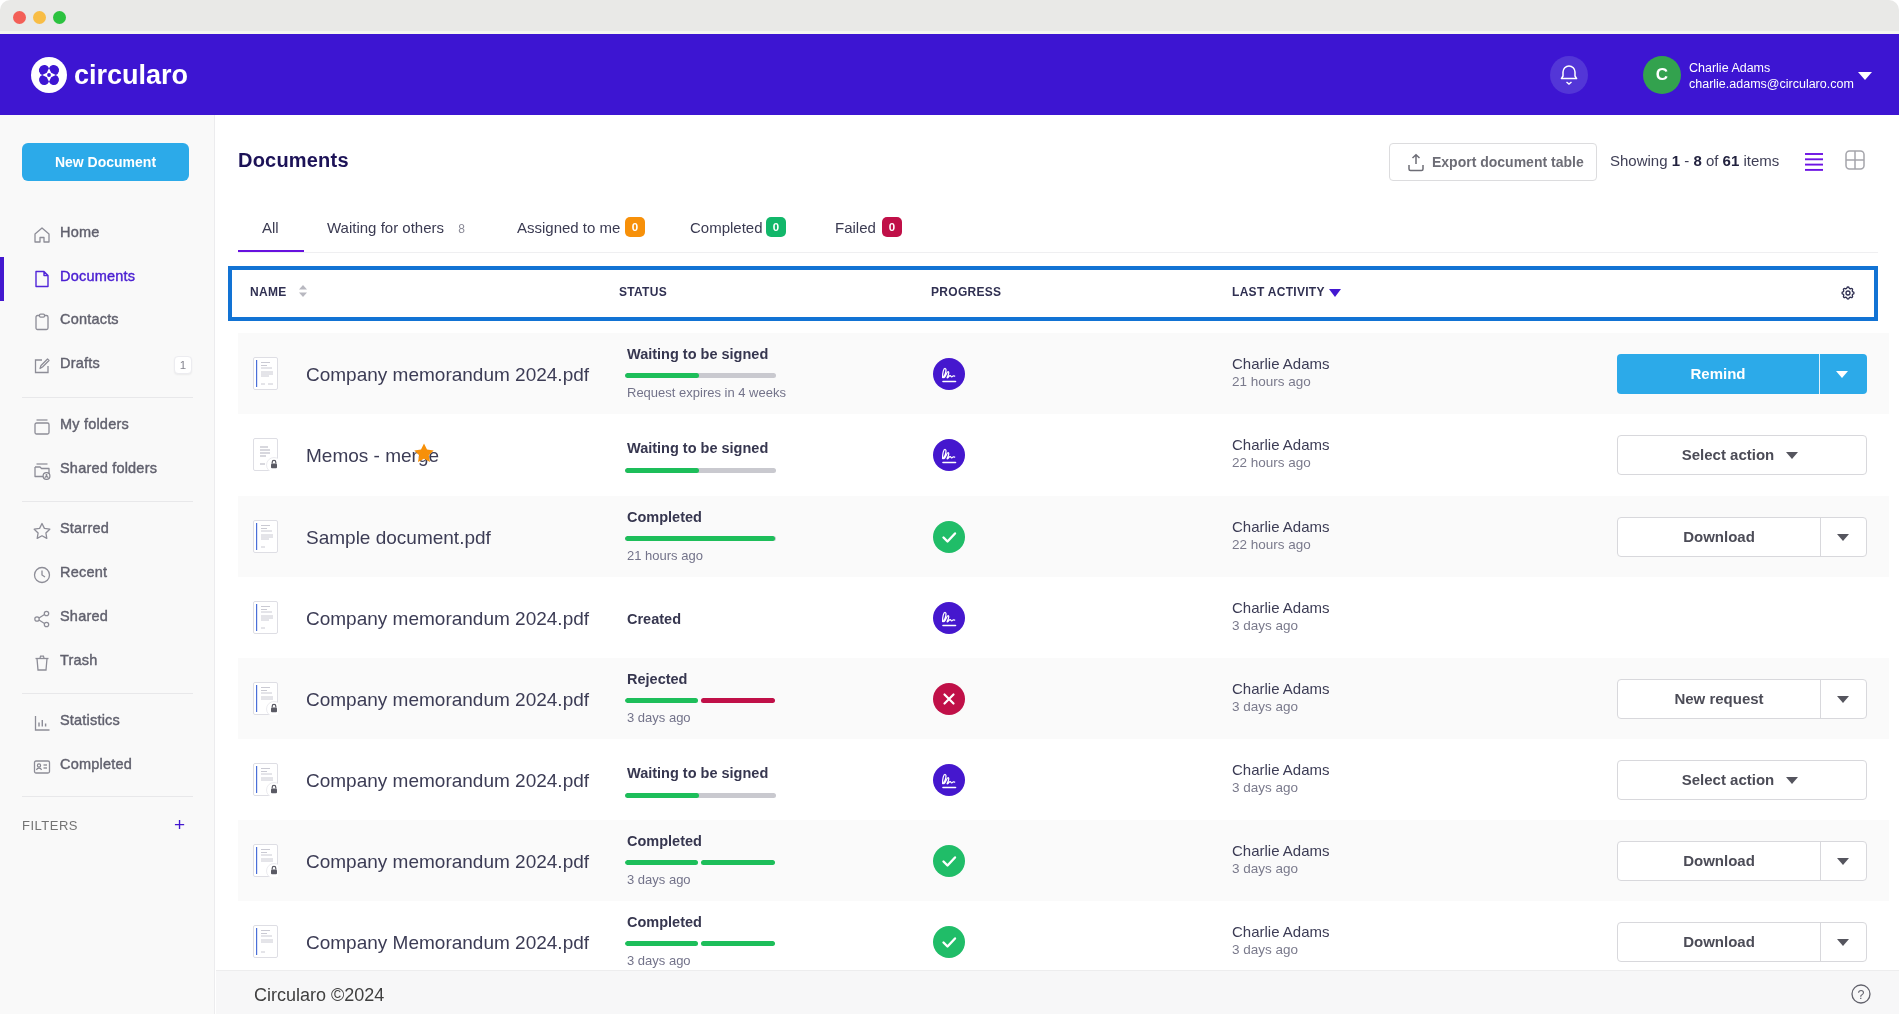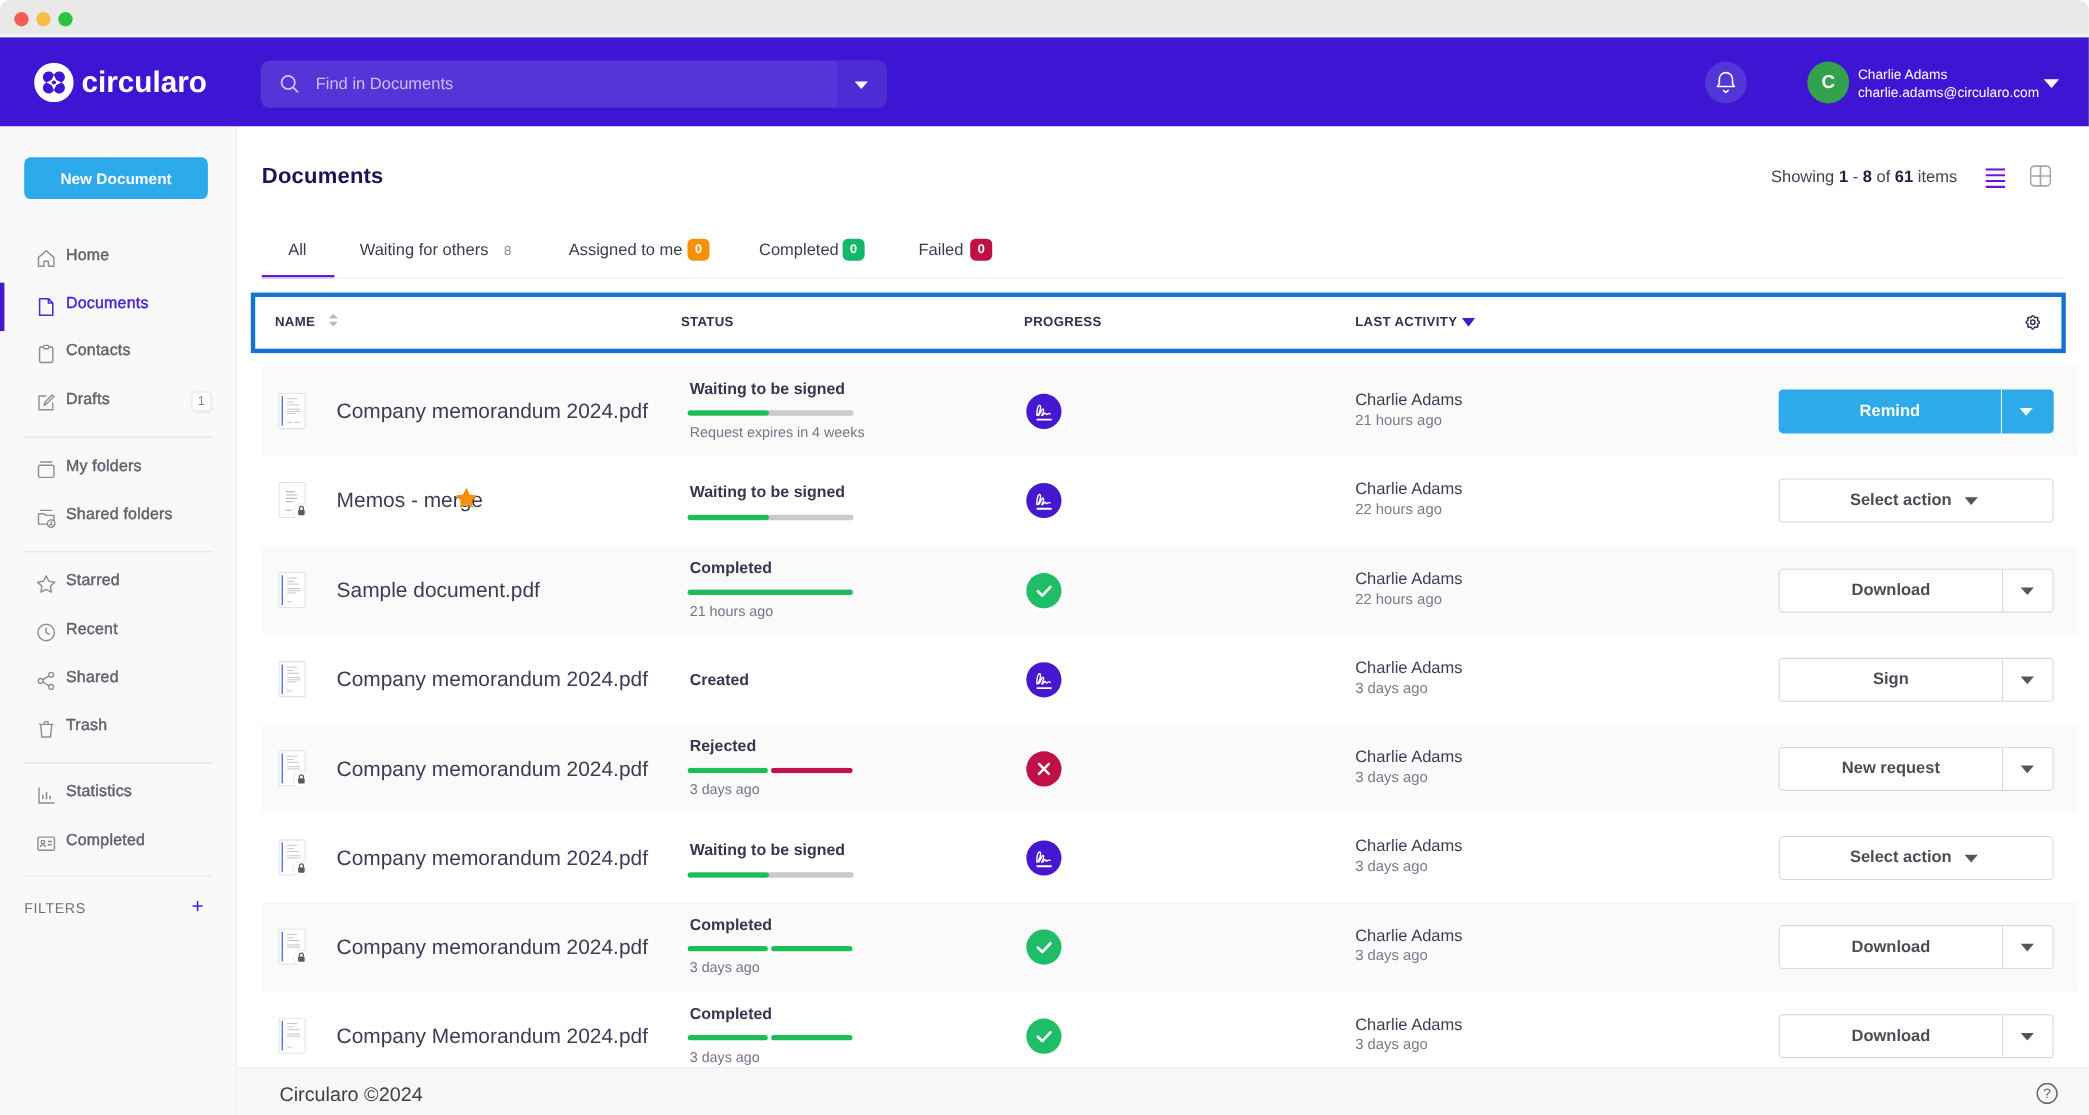--- a/index.html
+++ b/index.html
@@ -99,29 +99,20 @@
       <circle cx="18" cy="18" r="18" fill="#ffffff"></circle>
       <g fill="#3d15d2">
         <path d="M15.8 15.8 L18 11.2 A5.2 5.2 0 1 0 11.2 18 Z"></path>
         <path d="M15.8 15.8 L18 11.2 A5.2 5.2 0 1 0 11.2 18 Z" transform="rotate(90 18 18)"></path>
         <path d="M15.8 15.8 L18 11.2 A5.2 5.2 0 1 0 11.2 18 Z" transform="rotate(180 18 18)"></path>
         <path d="M15.8 15.8 L18 11.2 A5.2 5.2 0 1 0 11.2 18 Z" transform="rotate(270 18 18)"></path>
         <circle cx="18" cy="18" r="1.9"></circle>
       </g>
     </svg>
     <div class="logo-text">circularo</div>
-    <div class="search">
-      <svg style="position:absolute;left:17px;top:12px;" width="19" height="19" viewBox="0 0 19 19">
-        <circle cx="8" cy="8" r="6" fill="none" stroke="#cfc8f2" stroke-width="1.6"></circle>
-        <line x1="12.5" y1="12.5" x2="17" y2="17" stroke="#cfc8f2" stroke-width="1.6"></line>
-      </svg>
-      <div class="search-ph">Find in Documents</div>
-      <div class="search-seg"></div>
-      <div class="search-caret"></div>
-    </div>
     <div class="bell-wrap">
       <svg style="position:absolute;left:9px;top:8px;" width="20" height="22" viewBox="0 0 20 22">
         <path d="M10 2 a6 6 0 0 1 6 6 v4 l1.6 2.6 h-15.2 l1.6 -2.6 v-4 a6 6 0 0 1 6 -6 z" fill="none" stroke="#fff" stroke-width="1.5" stroke-linejoin="round"></path>
         <path d="M7.5 18 l2.5 2 l2.5 -2" fill="none" stroke="#fff" stroke-width="1.5"></path>
       </svg>
     </div>
     <div class="avatar">C</div>
     <div class="uname">Charlie Adams</div>
     <div class="uemail">charlie.adams@circularo.com</div>
     <div class="user-caret"></div>
@@ -230,20 +221,27 @@
     <div class="sep" style="top:282px;"></div>
     <div class="sep" style="top:386px;"></div>
     <div class="sep" style="top:578px;"></div>
     <div class="sep" style="top:681px;"></div>
     <div class="filters-lbl">FILTERS</div>
     <div class="filters-plus">+</div>
   </div>
 
   <div class="main">
     <div class="page-title">Documents</div>
+    <div class="export-btn">
+      <svg style="position:absolute;left:17px;top:9px;" width="18" height="19" viewBox="0 0 18 19">
+        <path d="M9 2 v9 M5.5 5 L9 1.8 L12.5 5" fill="none" stroke="#6d6d76" stroke-width="1.5"></path>
+        <path d="M2 12 v4 a1.5 1.5 0 0 0 1.5 1.5 h11 a1.5 1.5 0 0 0 1.5 -1.5 v-4" fill="none" stroke="#6d6d76" stroke-width="1.5"></path>
+      </svg>
+      <div class="txt">Export document table</div>
+    </div>
     <div class="showing">Showing <b>1</b> - <b>8</b> of <b>61</b> items</div>
     <svg style="position:absolute;left:1589px;top:38px;" width="18" height="18" viewBox="0 0 18 18">
       <g stroke="#6d12e3" stroke-width="1.9">
         <line x1="0" y1="1" x2="18" y2="1"></line>
         <line x1="0" y1="6.3" x2="18" y2="6.3"></line>
         <line x1="0" y1="11.6" x2="18" y2="11.6"></line>
         <line x1="0" y1="16.9" x2="18" y2="16.9"></line>
       </g>
     </svg>
     <svg style="position:absolute;left:1629px;top:35px;" width="20" height="20" viewBox="0 0 20 20">
@@ -402,25 +400,20 @@
       <div class="doc-name" style="top:31px;">Company memorandum 2024.pdf</div>
       <div class="status-title" style="top:34px;">Created</div>
       <div class="circle" style="top:25px; background:#4517ce;">
         <svg width="32" height="32" viewBox="0 0 32 32">
           <path d="M9.6 19.6 C9.4 14.6 10.6 10.3 12.2 10.5 C13.8 10.7 12.7 15.9 10.9 18.7 C10.3 19.6 10.6 20.1 11.4 19.4 C13.0 17.9 13.9 13.5 15.2 13.7 C16.4 13.9 15.3 17.7 14.3 19.0 C13.8 19.7 14.2 20.1 15.0 19.5 C16.0 18.7 16.3 17.3 17.3 17.6 C18.1 17.9 17.9 19.0 18.7 18.9 C19.5 18.8 19.7 17.7 20.5 17.9 L21.7 18.2" fill="none" stroke="#fff" stroke-width="1.25" stroke-linecap="round" stroke-linejoin="round"></path>
           <line x1="10" y1="23.5" x2="22.5" y2="23.5" stroke="#fff" stroke-width="1.6" stroke-linecap="round"></line>
         </svg>
       </div>
       <div class="act-name" style="top:22px;">Charlie Adams</div>
       <div class="act-time" style="top:41px;">3 days ago</div>
-      <div class="btn btn-white" style="top:21px;">
-        <div class="label">Sign</div>
-        <div class="divider"></div>
-        <div class="caret"></div>
-      </div>
     </div>
 
     <div class="row alt" style="top:543px; height:81px;">
       <svg class="abs" style="left:15px;top:24px;" width="25" height="33" viewBox="0 0 25 33">
         <rect x="0.5" y="0.5" width="24" height="32" rx="1.5" fill="#fff" stroke="#dedee4"></rect>
         <line x1="3.6" y1="3" x2="3.6" y2="30" stroke="#4a6fd8" stroke-width="1.2"></line>
         <g stroke="#c4c4ce" stroke-width="0.9">
           <line x1="8" y1="5.5" x2="17" y2="5.5"></line>
           <line x1="8" y1="8.5" x2="14" y2="8.5"></line>
           <line x1="8" y1="11" x2="19" y2="11"></line>

